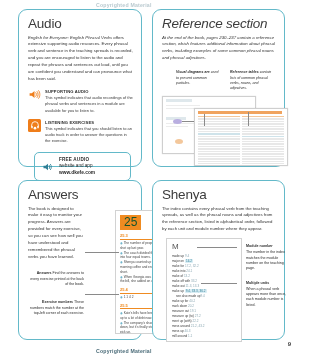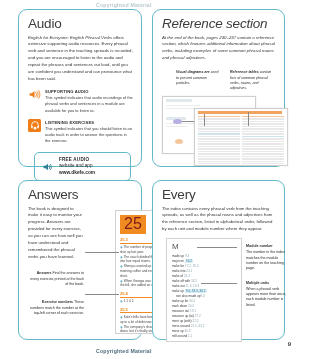--- a/index.html
+++ b/index.html
@@ -69,21 +69,21 @@
   .bubble.sq{border-radius:2px;background:#2f8fb0;}
   .lead{position:absolute;background:#8a8a8a;height:.55px;}
 
   
   .ans-body{display:flex;gap:4px;}
   .ans-left{width:56px;}
   .ans-callouts{margin-top:10px;}
   .co{font-size:3.6px;line-height:1.5;text-align:right;color:#2b2b2b;margin-bottom:13px;position:relative;}
   .co b{font-weight:bold;}
   .ans-mock{position:absolute;left:96px;top:29px;width:56px;height:122px;background:#fff;border:.6px solid #d2d2d2;overflow:hidden;}
-  .big-num{background:#ef8b21;color:#7f1d1d;font-size:16px;font-weight:300;padding:1px 4px 2px;display:inline-block;margin:4px 0 0 4px;line-height:1;}
+  .big-num{background:#ef8b21;color:#14532d;font-size:12px;font-weight:300;padding:1px 4px 2px;display:inline-block;margin:4px 0 0 4px;line-height:1;}
   .sec{margin:3px 4px 0;}
   .sec-h{font-size:4px;font-weight:bold;color:#ef8b21;border-bottom:.5px solid #ef8b21;padding-bottom:.5px;margin-bottom:1.5px;}
   .sec-l{font-size:3.2px;line-height:1.5;color:#444;}
   .sec-l .dot{color:#5aa9c4;}
 
   
   .idx-body{position:relative;margin-top:5px;height:108px;}
   .idx-mock{position:absolute;left:4px;top:0;width:76px;height:104px;background:#fff;border:.6px solid #d2d2d2;padding:4px 5px;box-sizing:border-box;overflow:hidden;}
   .idx-M{font-size:8px;color:#555;font-weight:300;line-height:1;margin-bottom:3px;}
   .idx-e{font-size:3.1px;line-height:1.62;color:#3a3a3a;white-space:nowrap;}
@@ -268,21 +268,21 @@
         <div class="sec-l"><span class="dot">◉</span> <span>The company's shares were down, but it's finally starting to pick up.</span></div>
 
       </div>
     </div>
     <div class="cline" style="left:66px;top:71px;width:34px;"></div>
     <div class="cline" style="left:66px;top:113px;width:34px;"></div>
   </section>
 
   <section class="panel p-idx">
     <div class="inner">
-      <h1>Every</h1>
+      <h1>Shenya</h1>
       <p class="intro">The index contains every phrasal verb from the teaching spreads, as well as the phrasal nouns and adjectives from the reference section, listed in alphabetical order, followed by each unit and module number where they appear.</p>
 
       <div class="idx-body">
         <div class="idx-mock">
           <div class="idx-M">M</div>
           <div id="idx-list">
               <div class="idx-e"><span>made up </span><span class="ref">9.4</span></div>
               <div class="idx-e"><span>major on </span><span class="hl">14.2</span></div>
               <div class="idx-e"><span>make for </span><span class="ref">17.2, 32.2</span></div>
               <div class="idx-e"><span>make into </span><span class="ref">24.1</span></div>

